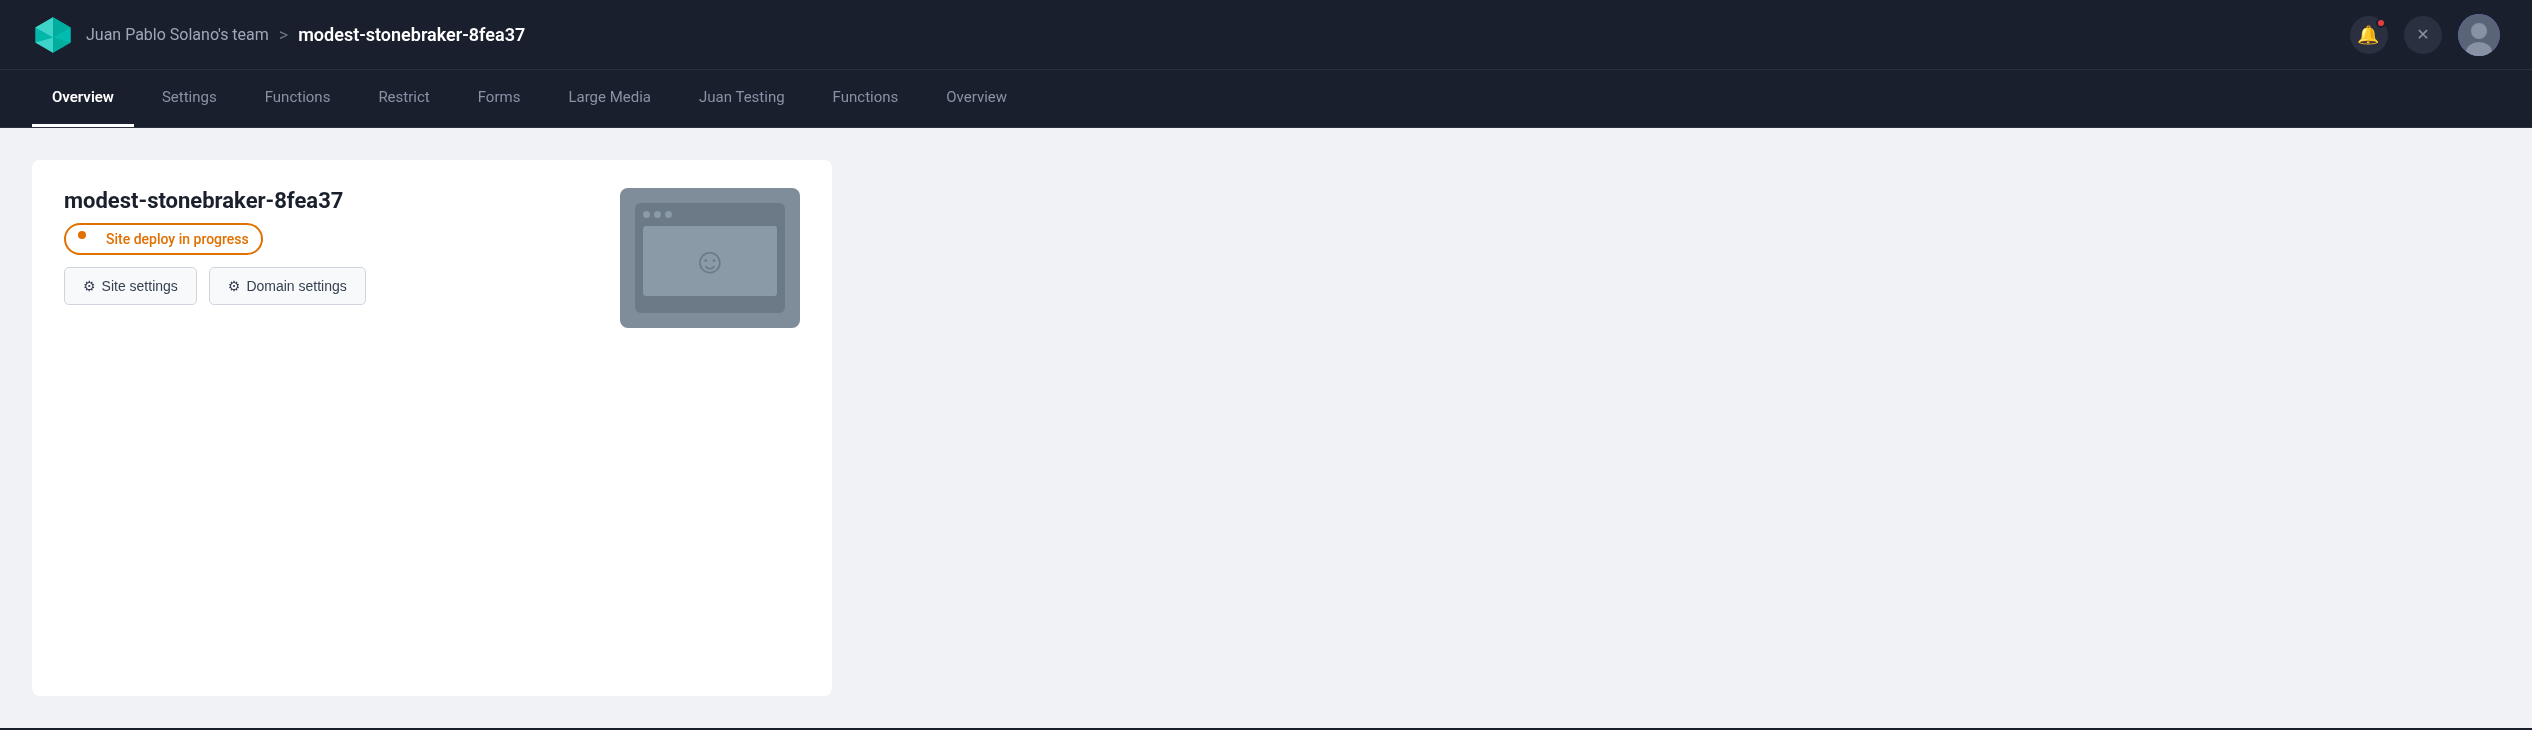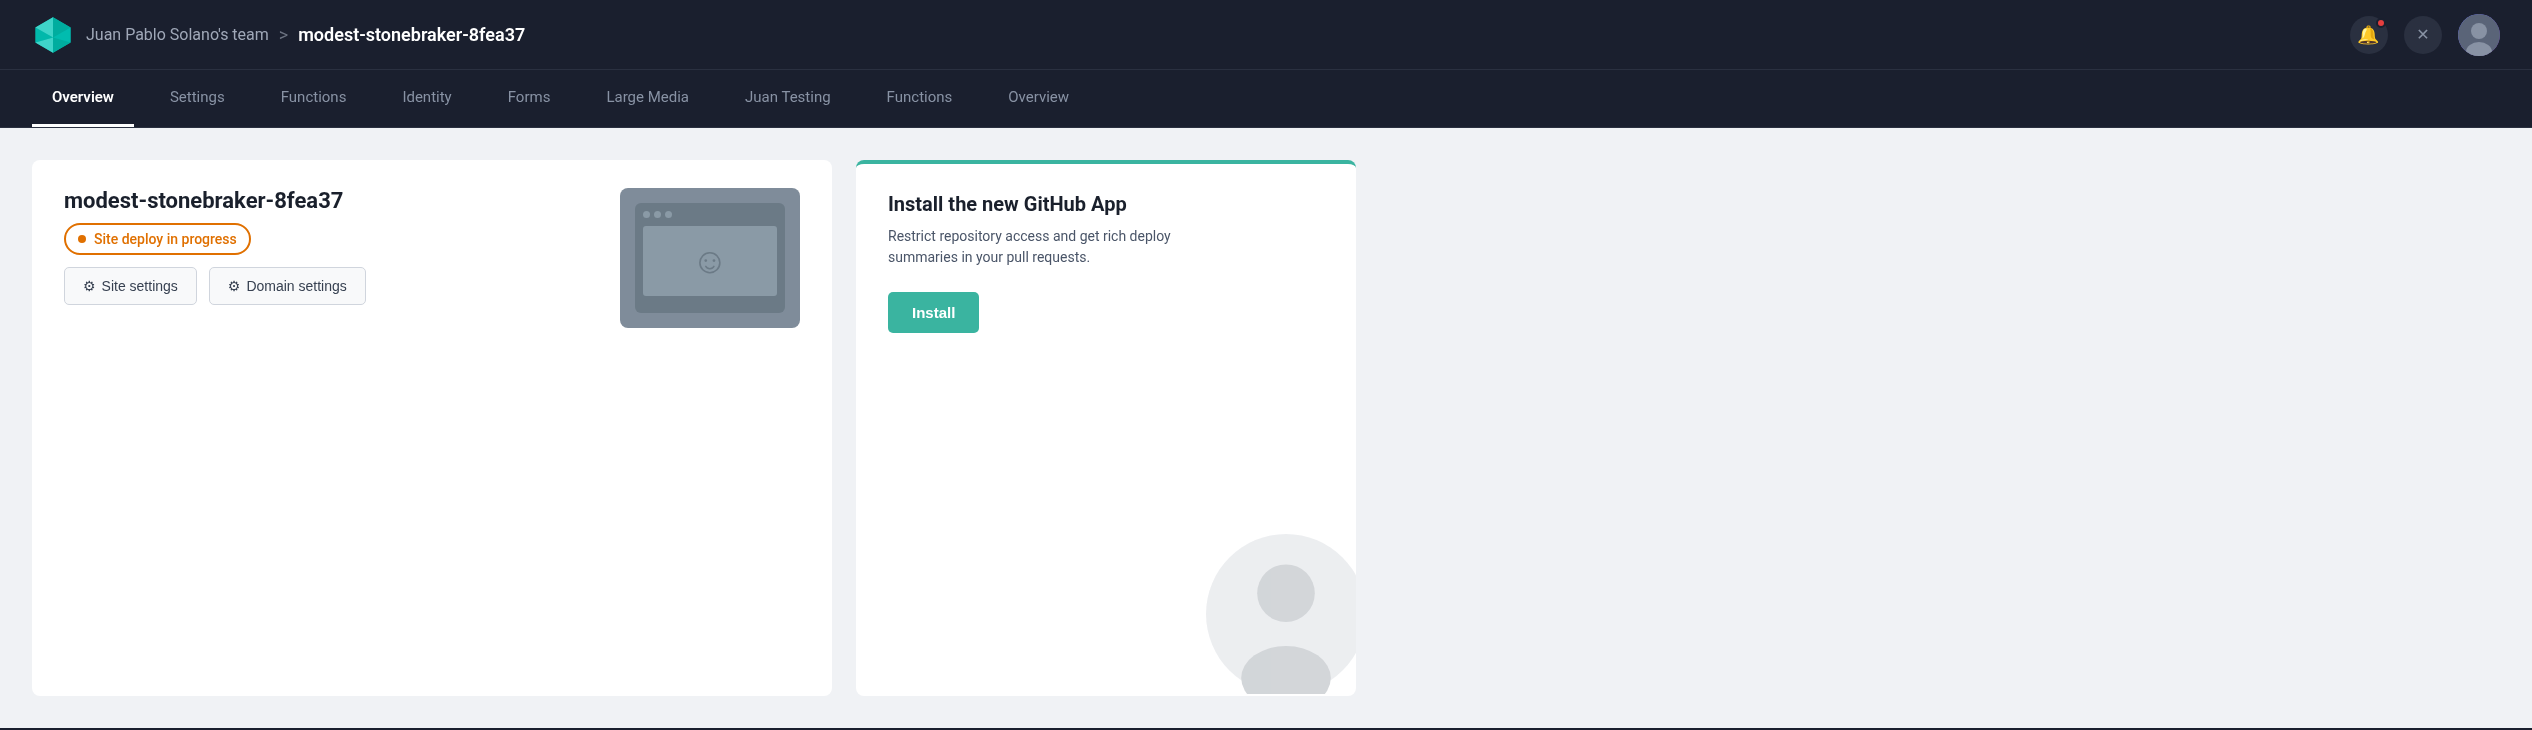--- a/index.html
+++ b/index.html
@@ -93,21 +93,21 @@
       justify-content: center;
       font-size: 20px;
     }
 
     
     .nav-tabs {
       background: #1a1f2e;
       display: flex;
       align-items: center;
       padding: 0 32px;
-      gap: 16px;
+      gap: 8px;
       border-bottom: 1px solid #2a3040;
     }
     .nav-tab {
       color: #8892a4;
       font-size: 15px;
       padding: 18px 20px;
       cursor: pointer;
       text-decoration: none;
       border-bottom: 3px solid transparent;
       transition: color 0.2s;
@@ -145,22 +145,21 @@
       flex: 1;
     }
     .site-title {
       font-size: 22px;
       font-weight: 700;
       color: #1a202c;
       margin-bottom: 10px;
     }
     .deploy-status {
       display: flex;
-      align-items: center;
-      gap: 8px;
+      gap: 20px;
       border: 2px solid #e07000;
       border-radius: 16px;
       padding: 6px 12px;
       margin-bottom: 12px;
       width: fit-content;
     }
     .deploy-status .dot {
       width: 8px;
       height: 8px;
       background: #e07000;
@@ -325,21 +324,21 @@
         </svg>
       </div>
     </div>
   </div>
 </header>
 
 <nav class="nav-tabs">
   <a class="nav-tab active">Overview</a>
   <a class="nav-tab">Settings</a>
   <a class="nav-tab">Functions</a>
-  <a class="nav-tab">Identity</a>
+  <a class="nav-tab">Restrict</a>
   <a class="nav-tab">Forms</a>
   <a class="nav-tab">Large Media</a>
   <a class="nav-tab">Juan Testing</a>
   <a class="nav-tab">Functions</a>
   <a class="nav-tab">Overview</a>
 </nav>
 
 <main class="main-content">
 
   <div class="site-card">
@@ -367,26 +366,14 @@
           <div class="browser-dot"></div>
           <div class="browser-dot"></div>
         </div>
         <div class="browser-body">
           <span class="smiley">☺</span>
         </div>
       </div>
     </div>
   </div>
 
-  <div class="github-card">
-    <h2 class="github-card-title">Install the new GitHub App</h2>
-    <p class="github-card-desc">Restrict repository access and get rich deploy summaries in your pull requests.</p>
-    <button class="btn-teal">Install</button>
-    <div class="github-bg-icon">
-      <svg width="160" height="160" viewBox="0 0 100 100" fill="none" xmlns="http://www.w3.org/2000/svg">
-        <circle cx="50" cy="50" r="50" fill="#e8eaed"></circle>
-        <circle cx="50" cy="37" r="18" fill="#c8ccd0"></circle>
-        <ellipse cx="50" cy="90" rx="28" ry="20" fill="#c8ccd0"></ellipse>
-      </svg>
-    </div>
-  </div>
 
 </main>
 
 </body></html>

